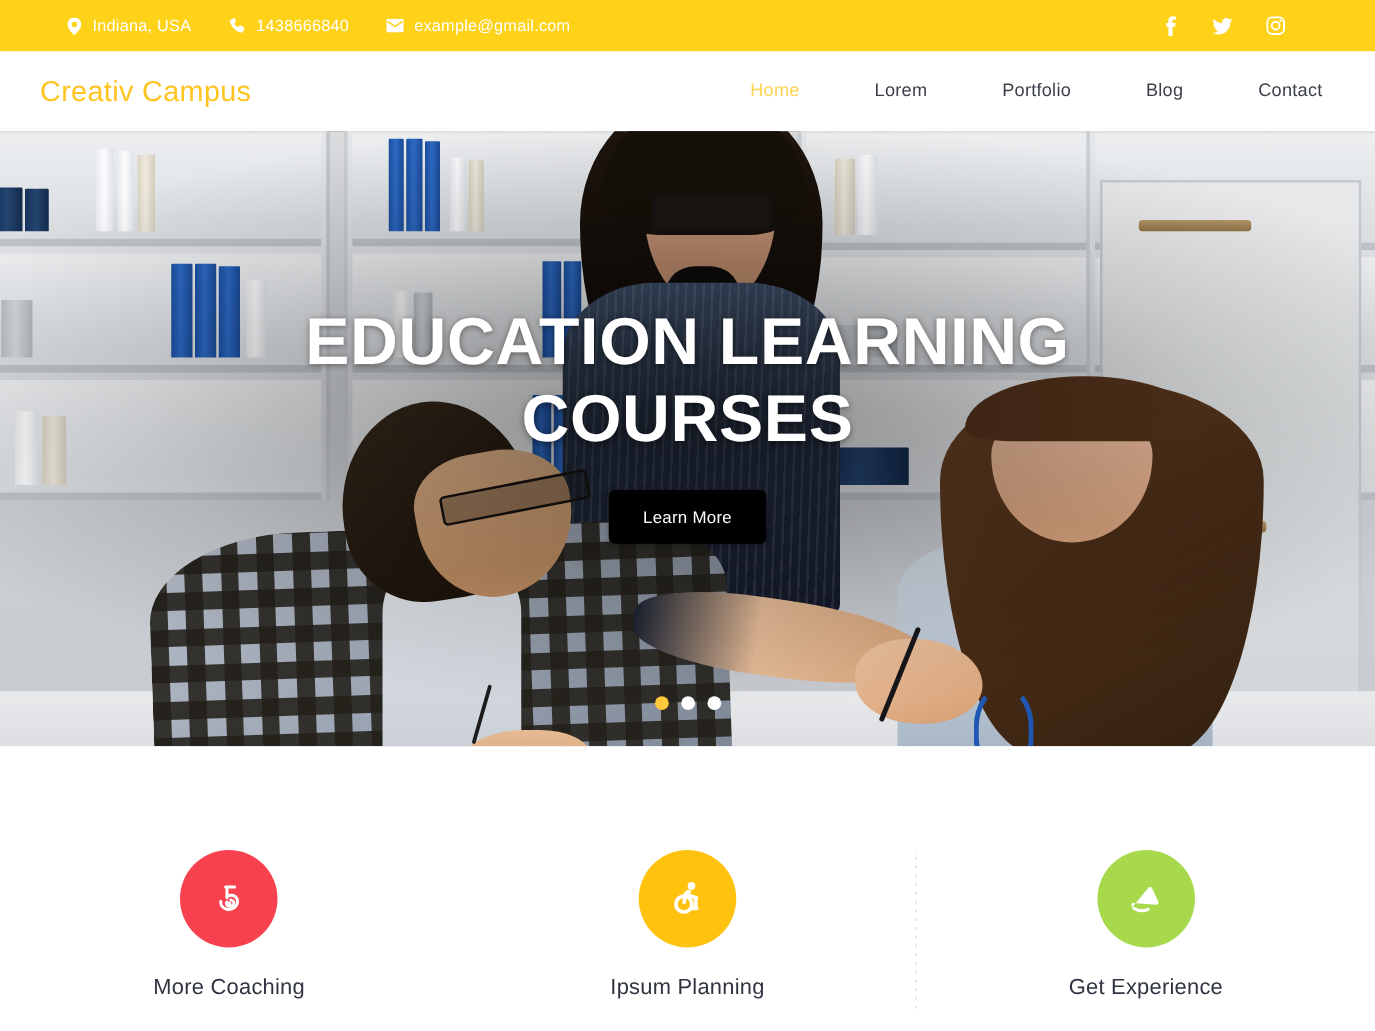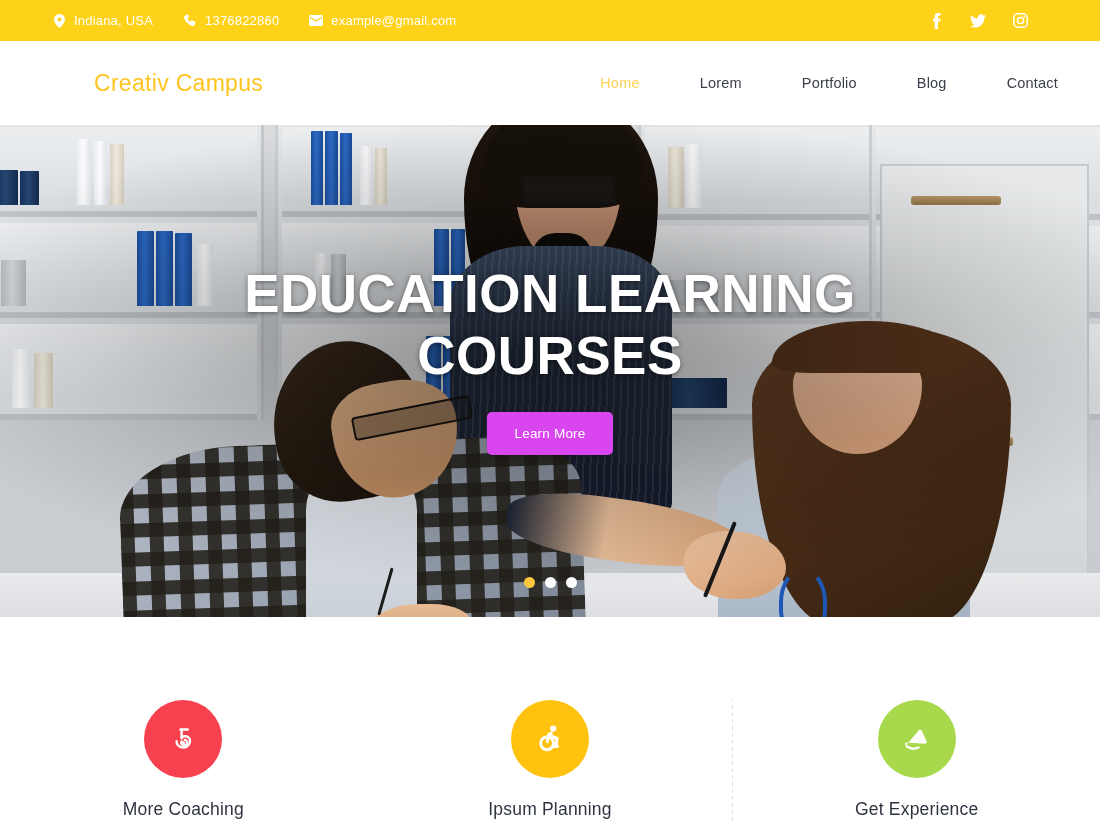--- a/index.html
+++ b/index.html
@@ -55,25 +55,25 @@
     height: 16px;
     display: inline-flex;
     align-items: center;
     justify-content: center;
     cursor: pointer;
   }
   .social-ic svg { display: block; }
 
   
   .header {
-    height: 84px;
+    height: 64px;
     background: #ffffff;
     display: flex;
     align-items: center;
-    padding: 0 42px 0 94px;
+    padding: 0 42px 0 32px;
   }
   .logo {
     font-size: 23px;
     color: #FFC41F;
     font-weight: 400;
     letter-spacing: 0.3px;
     cursor: pointer;
     white-space: nowrap;
   }
   .nav {
@@ -398,21 +398,21 @@
       </span>
       <span>Indiana, USA</span>
     </div>
 
     <div class="contact-item">
       <span class="ic">
         <svg width="13" height="13" viewBox="0 0 13 13">
             <path d="M3.1.6 1.1 1.5C.3 1.9-.2 2.8.1 3.7c1 3.6 4.6 7.2 8.2 8.2.9.3 1.8-.2 2.2-1l.9-2c.2-.5 0-1.1-.5-1.3L8.4 6.4c-.4-.2-.9 0-1.2.3l-.8 1C5 7 4.1 6.1 3.3 4.7l1-.8c.4-.3.5-.8.3-1.2L4.4 1.1C4.2.6 3.6.4 3.1.6z" fill="#fff"></path>
           </svg>
       </span>
-      <span>1376822860</span>
+      <span>1438666840</span>
     </div>
 
     <div class="contact-item">
       <span class="ic">
         <svg width="14" height="11" viewBox="0 0 14 11">
             <rect x="0" y="0" width="14" height="11" rx="1.6" fill="#fff"></rect>
             <path d="M1 2.2 7 6.1l6-3.9" stroke="#FFD21A" stroke-width="1.2" fill="none"></path>
           </svg>
       </span>
       <span>example@gmail.com</span>
@@ -553,21 +553,21 @@
         <div class="f-hand"></div>
         <div class="f-pen"></div>
         <div class="scissors"></div>
       </div>
     </div>
     <div class="hero-shade"></div>
   </div>
 
   <div class="hero-content">
     <h1 class="hero-title">EDUCATION LEARNING COURSES</h1>
-    <button class="hero-btn" style="background: #d946ef;">Learn More</button>
+    <button class="hero-btn" style="background: #000000;">Learn More</button>
   </div>
 
   <div class="hero-dots">
     <span class="dot active" style="background: rgb(255, 200, 61);"></span>
     <span class="dot"></span>
     <span class="dot"></span>
   </div>
 </div>
 
 <div class="features">

